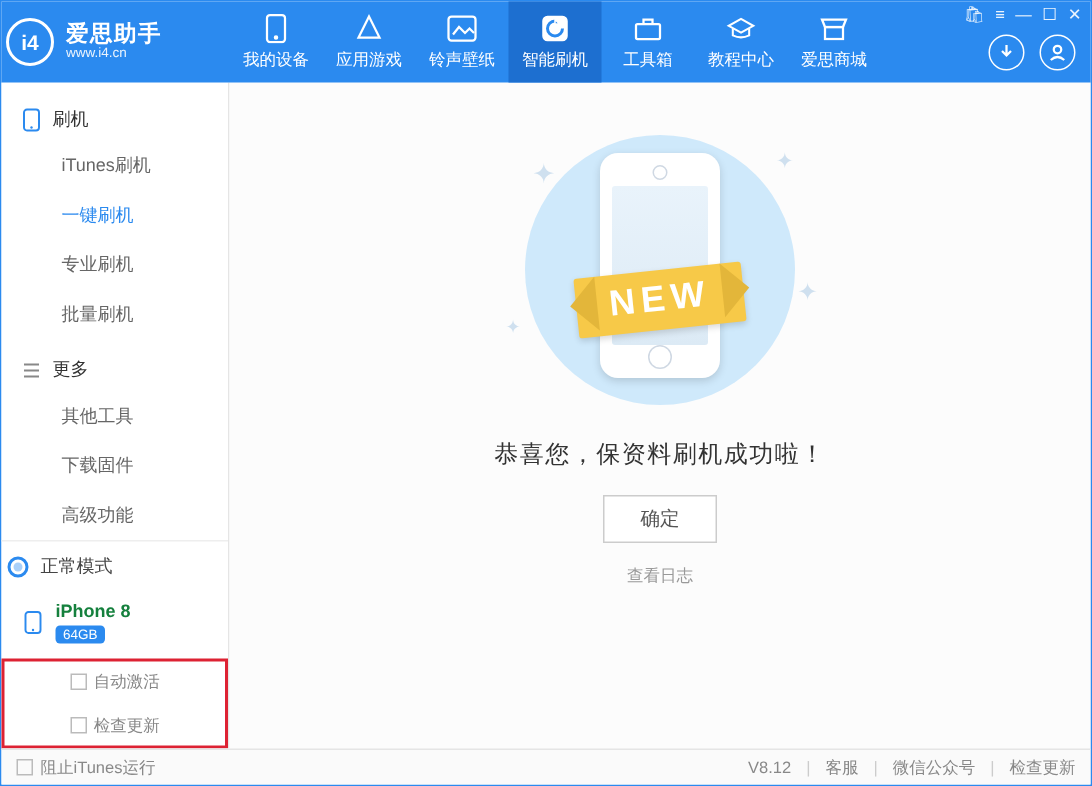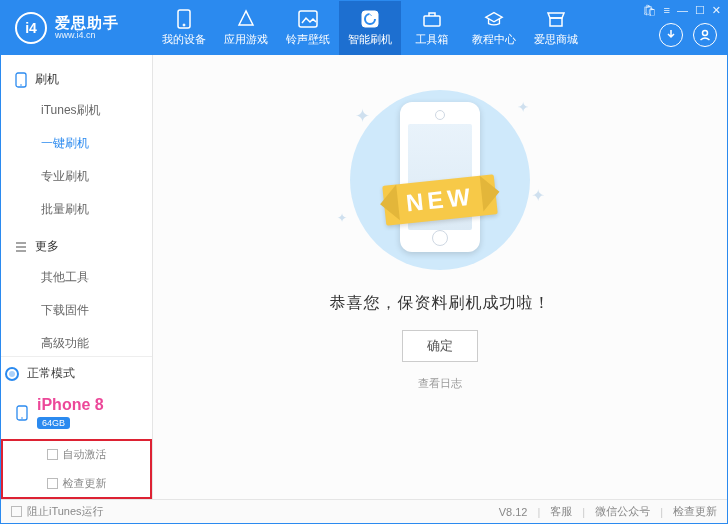--- a/index.html
+++ b/index.html
@@ -1,21 +1,21 @@
 <!DOCTYPE html>
 <html><head>
 <meta charset="utf-8">
 <style>
 * { margin: 0; padding: 0; box-sizing: border-box; font-family: "Microsoft YaHei", Arial, sans-serif; }
 html, body { width: 728px; height: 524px; overflow: hidden; background: #fff; }
 .window { width: 728px; height: 524px; border: 1px solid #2b8aef; display: flex; flex-direction: column; }
 
 
 .titlebar { height: 54px; background: #2b8aef; display: flex; align-items: center; color: #fff; position: relative; }
-.logo-area { display: flex; align-items: center; padding-left: 14px; width: 152px; }
+.logo-area { display: flex; align-items: center; padding-left: 3px; width: 152px; }
 .logo-circle { width: 32px; height: 32px; border-radius: 50%; border: 2px solid #fff; display: flex; align-items: center; justify-content: center; font-weight: bold; font-size: 14px; color: #fff; }
 .logo-text { margin-left: 8px; display: flex; flex-direction: column; line-height: 1.1; }
 .logo-text .brand { font-size: 15px; font-weight: bold; letter-spacing: 1px; }
 .logo-text .url { font-size: 9px; opacity: .9; }
 
 .nav { display: flex; height: 100%; }
 .nav-item { width: 62px; display: flex; flex-direction: column; align-items: center; justify-content: center; font-size: 11px; cursor: pointer; color: #fff; gap: 3px; text-align: center; }
 .nav-item.active { background: #1d6fd0; }
 .nav-icon { width: 20px; height: 20px; display: flex; align-items: center; justify-content: center; }
 .nav-icon svg { fill: #fff; stroke: #fff; }
@@ -37,21 +37,21 @@
 .sb-item { padding: 8px 14px 8px 40px; cursor: pointer; color: #666; }
 .sb-item.active { color: #2b8aef; }
 
 .sb-bottom { border-top: 1px solid #eee; }
 .mode-row { display: flex; align-items: center; gap: 8px; padding: 8px 4px; color: #444; }
 .mode-row .dot { width: 14px; height: 14px; border-radius: 50%; border: 2px solid #2b8aef; position: relative; }
 .mode-row .dot::after { content: ""; position: absolute; inset: 2px; border-radius: 50%; background: #2b8aef; opacity: .4; }
 .device-row { display: flex; align-items: center; gap: 8px; padding: 6px 14px 10px; }
 .device-row .phone-ic { color: #2b8aef; width:14px; display:flex; justify-content:center; }
 .device-col { display: flex; flex-direction: column; gap: 3px; }
-.device-name { font-size: 16px; color: #ec4899; font-weight: bold; }
+.device-name { font-size: 12px; color: #15803d; font-weight: bold; }
 .badge { font-size: 9px; background: #2b8aef; color: #fff; border-radius: 3px; padding: 1px 5px; width: fit-content; }
 
 .footer-opts { border: 2px solid #d23; display: flex; gap: 14px; padding: 6px 10px; align-items: center; flex-direction: column; }
 .chk { display: flex; align-items: center; gap: 5px; font-size: 11px; color: #888; cursor: pointer; }
 .chk .box { width: 11px; height: 11px; border: 1px solid #bbb; }
 
 
 .main { flex: 1; display: flex; flex-direction: column; background: #fcfcfc; }
 .content { flex: 1; display: flex; flex-direction: column; align-items: center; justify-content: flex-start; padding-top: 30px; }
 

